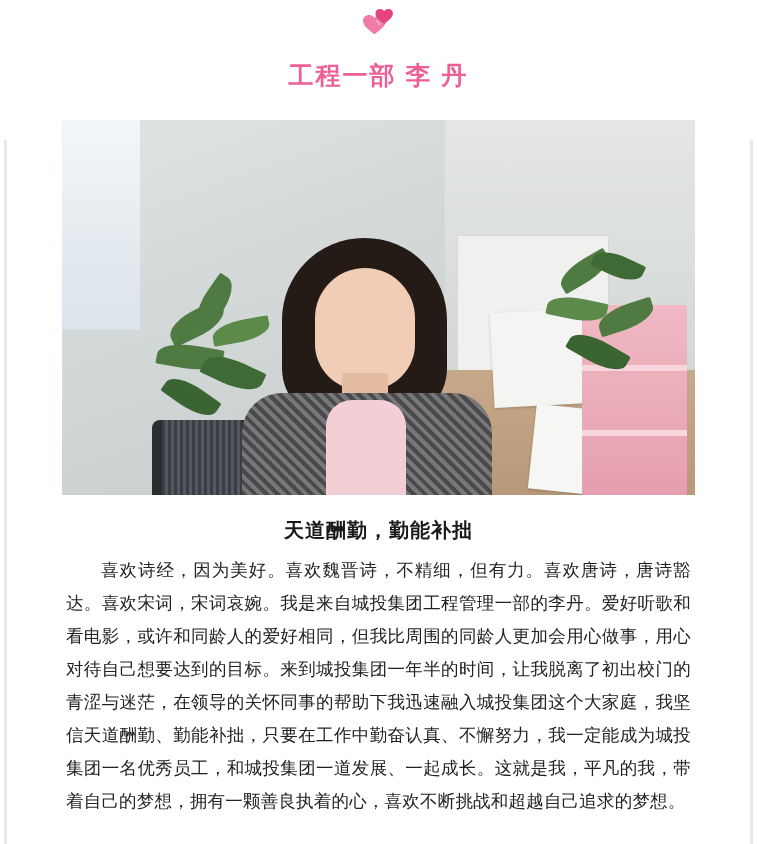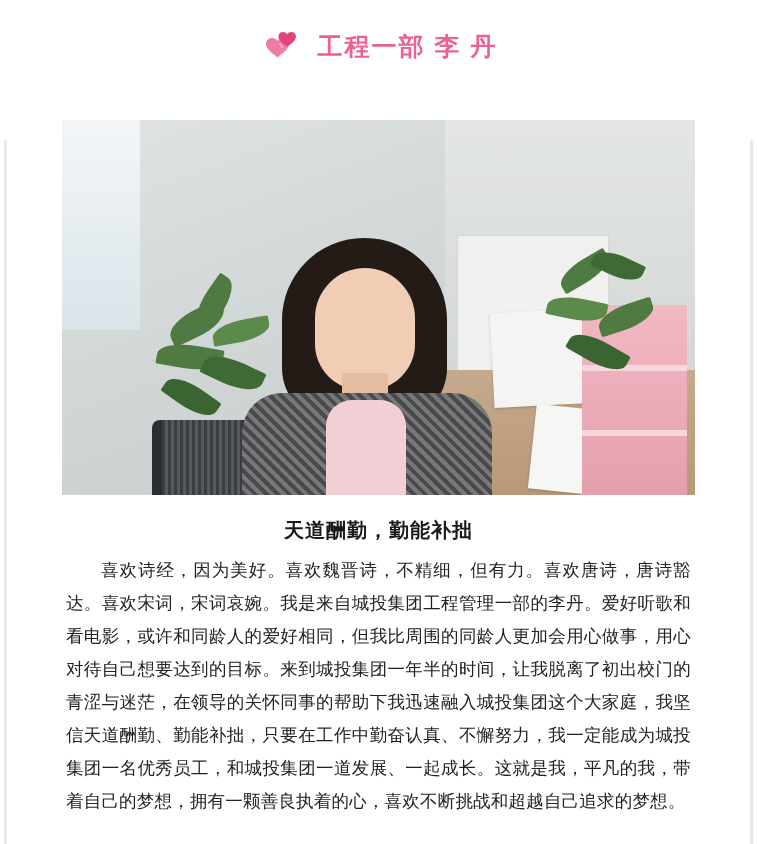--- a/index.html
+++ b/index.html
@@ -20,20 +20,21 @@
     box-sizing: border-box;
   }
 
   
   .header {
     height: 92px;
     display: flex;
     align-items: center;
     justify-content: center;
     gap: 14px;
+    flex-direction: column;
   }
   .header-icon {
     width: 44px;
     height: 44px;
     position: relative;
     flex: 0 0 auto;
   }
   .header-icon svg { display: block; }
   .header-title {
     font-size: 25px;

